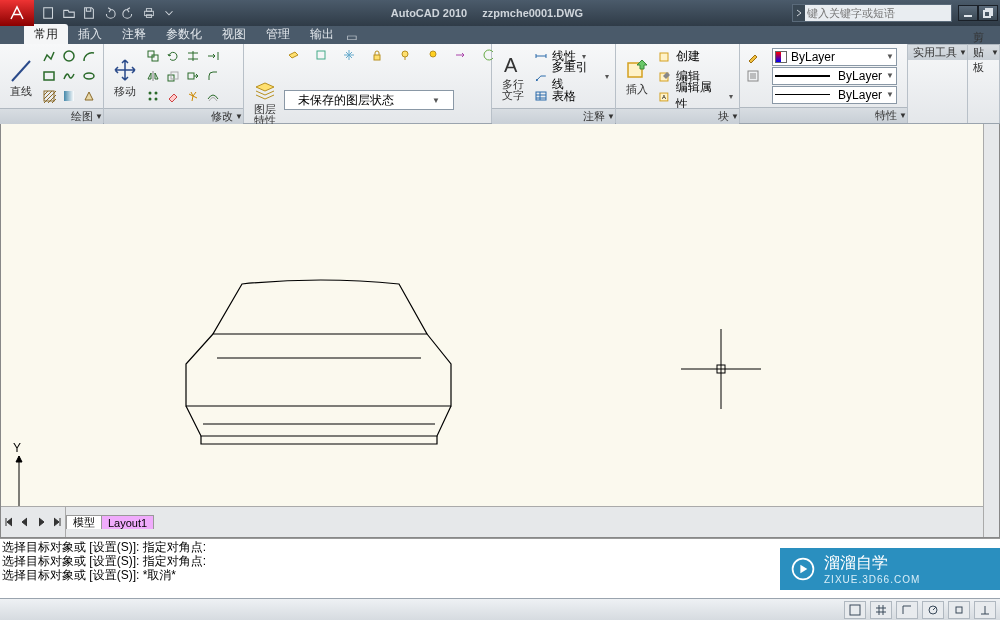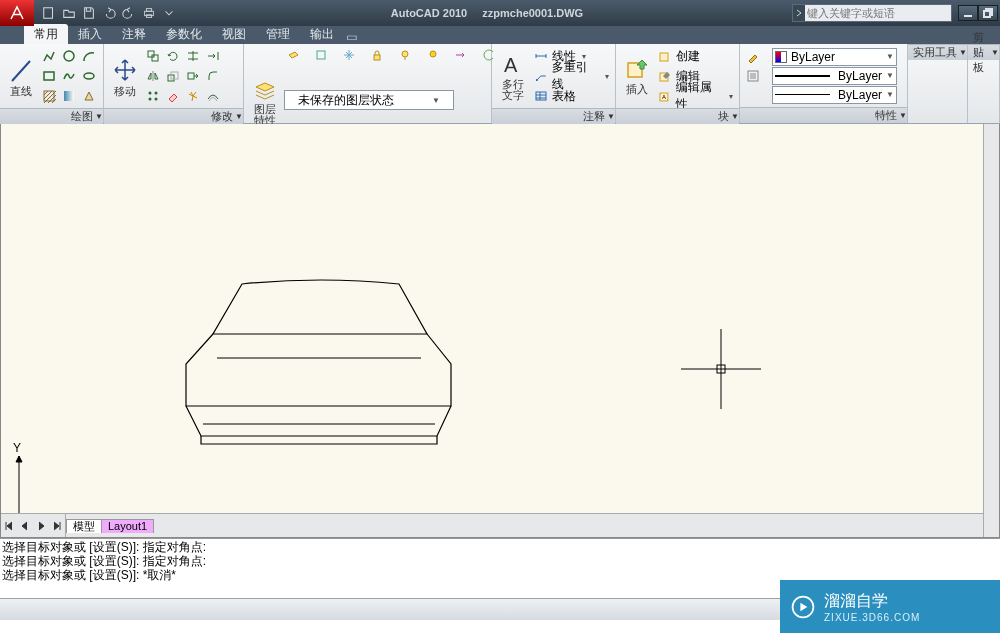--- a/index.html
+++ b/index.html
@@ -46,38 +46,38 @@
 .colorbox.bylayer::before { content: ""; position: absolute; left: 0; top: 0; width: 50%; height: 100%; background: linear-gradient(#f00,#00f); }
 .lineimg { flex: 1; height: 2px; background: #000; }
 .lineimg.thin { height: 1px; }
 .menuitem { display: flex; align-items: center; gap: 4px; font-size: 12px; height: 18px; padding: 0 2px; }
 .menuitem svg { width: 14px; height: 14px; }
 .menuitem .dd { font-size: 8px; color: #555; margin-left: 2px; }
 
 .canvas-wrap { position: relative; height: 414px; background: #fbf9ee; border: 1px solid #888; border-top: none; }
 .canvas-wrap svg.drawing { position: absolute; left: 0; top: 0; }
 .scroll-right { position: absolute; right: 0; top: 0; width: 16px; height: 100%; background: #e6e8ea; border-left: 1px solid #aaa; }
-.scroll-bottom { position: absolute; left: 0; bottom: 0; right: 16px; height: 24px; background: #e6e8ea; border-top: 1px solid #aaa; display: flex; align-items: center; }
+.scroll-bottom { position: absolute; left: 0; bottom: 0; right: 16px; height: 31px; background: #e6e8ea; border-top: 1px solid #aaa; display: flex; align-items: center; }
 .navset { display: flex; align-items: center; border-right: 1px solid #aaa; height: 100%; }
 .navbtn { width: 14px; height: 14px; margin: 0 1px; display: flex; align-items: center; justify-content: center; }
 .navbtn svg { width: 10px; height: 10px; stroke: #333; fill: #333; }
 .layout-tab { height: 14px; padding: 0 6px; background: #f0abfc; border: 1px solid #999; border-bottom: none; font-size: 11px; display: flex; align-items: center; margin-right: -1px; }
 .layout-tab.active { background: #fff; }
 
 .cmd-area { height: 60px; border-top: 1px solid #999; background: #fff; position: relative; display: flex; flex-direction: column; }
 .cmd-handle { width: 10px; background: repeating-linear-gradient(0deg,#888,#888 1px,#ddd 1px,#ddd 2px); border-right: 1px solid #999; }
 .cmd-text { flex: 1; font-family: SimSun, monospace; font-size: 12px; line-height: 14px; padding: 1px 2px; white-space: pre; overflow: hidden; }
 .cmd-text .prompt-line { border-top: 1px solid #aaa; margin-top: 1px; padding-top: 1px; }
 .cmd-scroll { width: 16px; background: #e6e8ea; border-left: 1px solid #aaa; }
 
 .statusbar { height: 22px; background: linear-gradient(#eef1f4,#d6dbe0); border-top: 1px solid #9aa4ae; display: flex; align-items: center; font-size: 11px; padding: 0 4px; gap: 4px; overflow: hidden; }
 .statusbar .sbtn { width: 22px; height: 18px; border: 1px solid #b0b8c0; background: #e8ebee; display: flex; align-items: center; justify-content: center; }
 .statusbar .sbtn svg { width: 12px; height: 12px; stroke: #3a4a5a; fill: none; }
 
-.watermark { position: absolute; right: 0; top: 580px; width: 220px; height: 54px; background: #2a8fbf; color: #fff; display: flex; align-items: center; gap: 8px; padding: 0 10px; font-size: 16px; }
+.watermark { position: absolute; right: 0; top: 548px; width: 220px; height: 42px; background: #2a8fbf; color: #fff; display: flex; align-items: center; gap: 8px; padding: 0 10px; font-size: 16px; }
 .watermark .sub { font-size: 10px; letter-spacing: 1px; color: #d8eef8; }
 .watermark svg { width: 26px; height: 26px; stroke: #fff; fill: none; }
 </style>
 </head>
 <body>
 
 <div class="titlebar">
   <div class="app-logo">
     <svg viewBox="0 0 24 24">
         <path d="M4 20 L12 4 L20 20 M7 14 H17" stroke="#fff" stroke-width="2" fill="none"></path>

